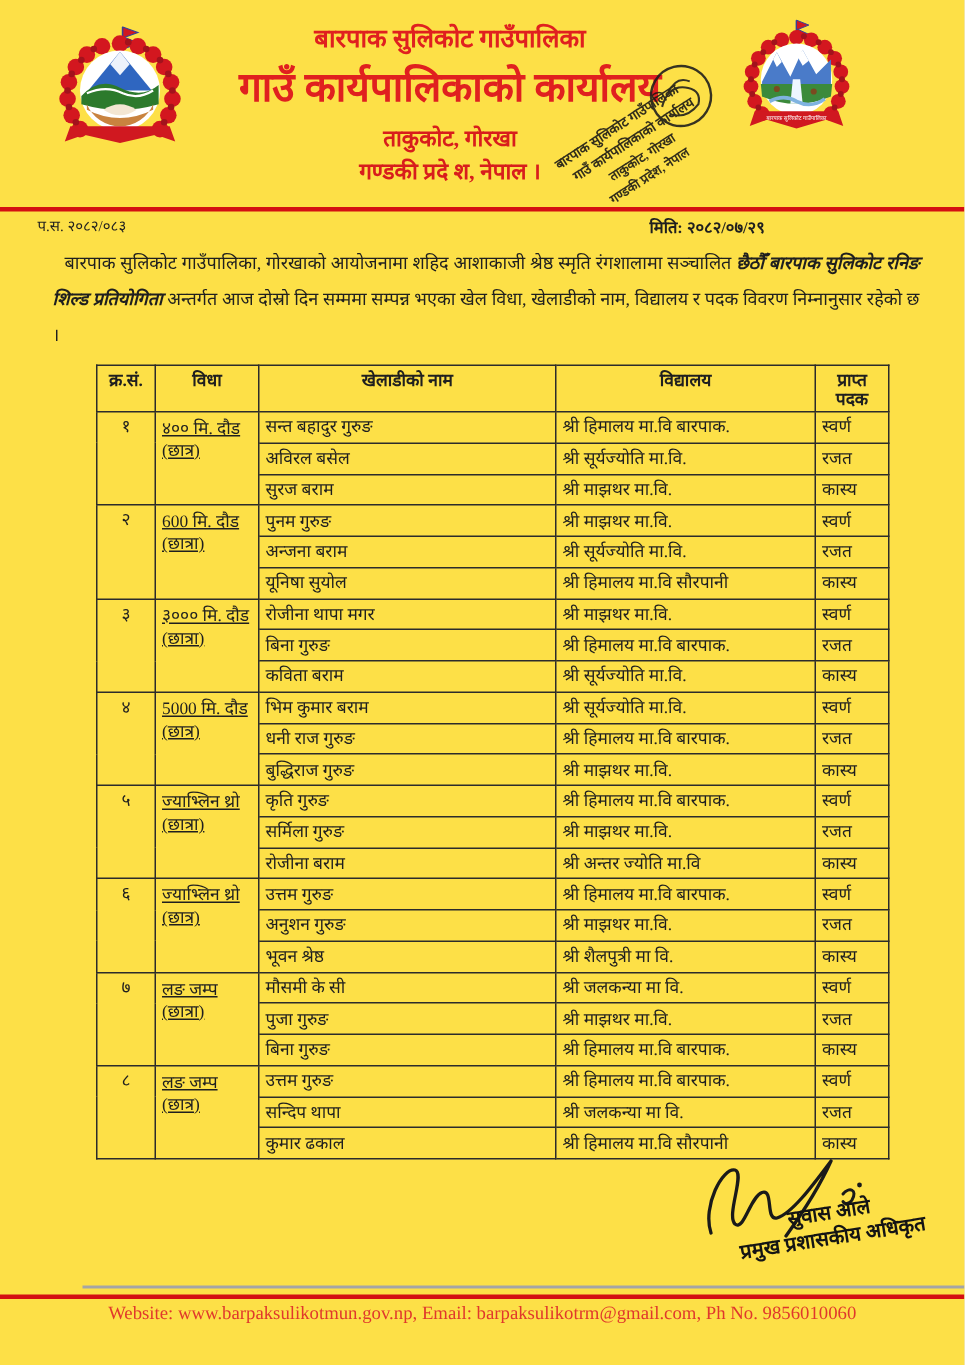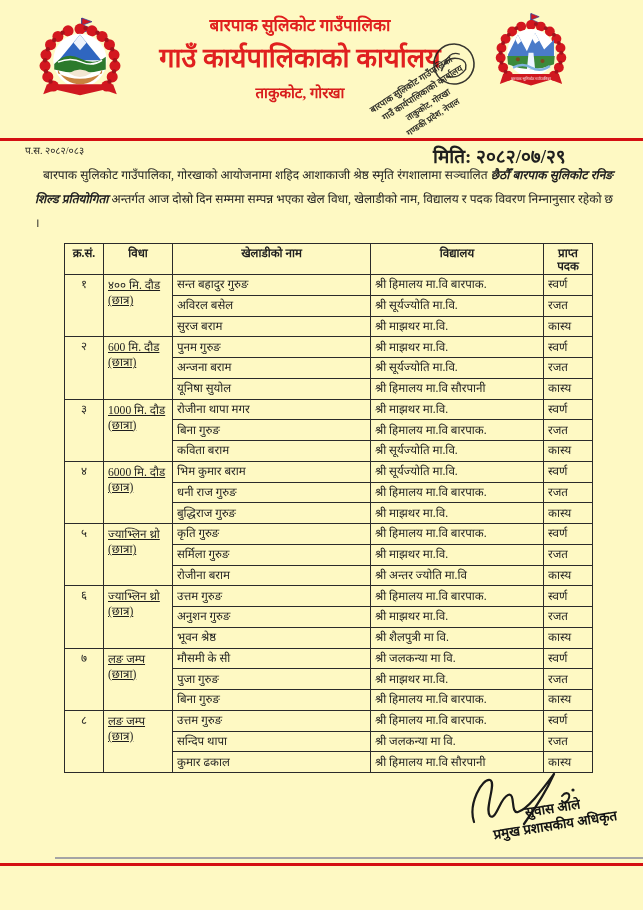--- a/index.html
+++ b/index.html
@@ -1,38 +1,38 @@
 <!DOCTYPE html>
 <html><head>
 <meta charset="utf-8">
 <style>
   * { margin:0; padding:0; box-sizing:border-box; }
   html,body { background:#e9e9e9; }
   .page {
     position:relative; width:643px; height:910px; margin:0 auto;
-    background:#fef9c3; overflow:hidden;
+    background:#fde047; overflow:hidden;
     font-family:"Liberation Serif","DejaVu Serif",serif; color:#1f1f1f;
   }
   svg { overflow:visible; }
 
   
   .emblem-left { position:absolute; left:34px; top:16px; }
   .emblem-right { position:absolute; left:490px; top:10px; }
   .head-titles { position:absolute; left:130px; top:14px; width:340px; text-align:center; }
   .t1 { font-size:17px; font-weight:bold; color:#e0201f; line-height:24px; }
   .t2 { font-size:27px; font-weight:bold; color:#e0201f; line-height:36px; margin-top:2px; }
   .t3 { font-size:15px; font-weight:bold; color:#d81d1c; line-height:22px; margin-top:6px; }
   .t4 { font-size:15px; font-weight:bold; color:#d81d1c; line-height:22px; }
   .stamp { position:absolute; left:366px; top:38px; opacity:.88; }
   .stamp text { font-weight:bold; fill:#151515; }
   .rule-red-top { position:absolute; left:0; top:138px; width:643px; height:3px; background:#d40f12; }
 
   
   .ref  { position:absolute; left:25px;  top:143px; font-size:10px; font-weight:400; }
-  .date { position:absolute; left:433px; top:143px; font-size:19px; font-weight:600; }
+  .date { position:absolute; left:433px; top:143px; font-size:11px; font-weight:600; }
 
   
   .para {
     position:absolute; left:35px; top:163px; width:578px;
     font-size:12px; line-height:24px; text-align:justify; text-indent:8px;
   }
   .para b { font-style:italic; }
 
   
   .tbl-wrap { position:absolute; left:64px; top:243px; }
@@ -164,20 +164,21 @@
     <g>
       <polygon points="16,76 84,76 88,88 74,83 50,90 26,83 12,88" fill="#d01820"></polygon>
       <text x="50" y="83" text-anchor="middle" font-size="4.6" fill="#ffffff">बारपाक सुलिकोट गाउँपालिका</text>
     </g>
   </svg>
 
   <div class="head-titles">
     <div class="t1">बारपाक सुलिकोट गाउँपालिका</div>
     <div class="t2">गाउँ कार्यपालिकाको कार्यालय</div>
     <div class="t3">ताकुकोट, गोरखा</div>
+    <div class="t4">गण्डकी प्रदे श, नेपाल ।</div>
   </div>
 
   <svg class="stamp" width="130" height="105" viewBox="0 0 130 105">
     <g transform="rotate(-14 88 26)">
       <circle cx="88" cy="26" r="20" fill="none" stroke="#1c1c1c" stroke-width="1.6"></circle>
       <path d="M74,30 Q82,16 94,22 Q102,26 98,34 Q88,42 78,36" fill="none" stroke="#1c1c1c" stroke-width="1.4"></path>
       <path d="M80,22 Q88,12 96,18" fill="none" stroke="#1c1c1c" stroke-width="1.2"></path>
     </g>
     <g transform="rotate(-33 60 62)">
       <text x="8" y="44" font-size="9">बारपाक सुलिकोट गाउँपालिका</text>
@@ -242,38 +243,38 @@
             <td>श्री सूर्यज्योति मा.वि.</td>
             <td>रजत</td>
           </tr>
           <tr>
             <td>यूनिषा सुयोल</td>
             <td>श्री हिमालय मा.वि सौरपानी</td>
             <td>कास्य</td>
           </tr>
           <tr>
             <td class="sn" rowspan="3">३</td>
-            <td class="event" rowspan="3">1000 मि. दौड (छात्रा)</td>
+            <td class="event" rowspan="3">३००० मि. दौड (छात्रा)</td>
             <td>रोजीना थापा मगर</td>
             <td>श्री माझथर मा.वि.</td>
             <td>स्वर्ण</td>
           </tr>
           <tr>
             <td>बिना गुरुङ</td>
             <td>श्री हिमालय मा.वि बारपाक.</td>
             <td>रजत</td>
           </tr>
           <tr>
             <td>कविता बराम</td>
             <td>श्री सूर्यज्योति मा.वि.</td>
             <td>कास्य</td>
           </tr>
           <tr>
             <td class="sn" rowspan="3">४</td>
-            <td class="event" rowspan="3">6000 मि. दौड (छात्र)</td>
+            <td class="event" rowspan="3">5000 मि. दौड (छात्र)</td>
             <td>भिम कुमार बराम</td>
             <td>श्री सूर्यज्योति मा.वि.</td>
             <td>स्वर्ण</td>
           </tr>
           <tr>
             <td>धनी राज गुरुङ</td>
             <td>श्री हिमालय मा.वि बारपाक.</td>
             <td>रजत</td>
           </tr>
           <tr>
@@ -358,14 +359,15 @@
     <path d="M100,26 C104,21 110,23 106,30 C104,33 101,33 100,31" fill="none" stroke="#1a1a1a" stroke-width="2" stroke-linecap="round"></path>
     <circle cx="111" cy="20" r="1.6" fill="#1a1a1a"></circle>
   </svg>
   <div class="sig-block">
     <div class="sig-name">सुवास आले</div>
     <div class="sig-title">प्रमुख प्रशासकीय अधिकृत</div>
   </div>
 
   <div class="rule-gray"></div>
   <div class="rule-red-bottom"></div>
+  <div class="footer">Website: www.barpaksulikotmun.gov.np,  Email: barpaksulikotrm@gmail.com, Ph No. 9856010060</div>
 
 </div>
 
 </body></html>

